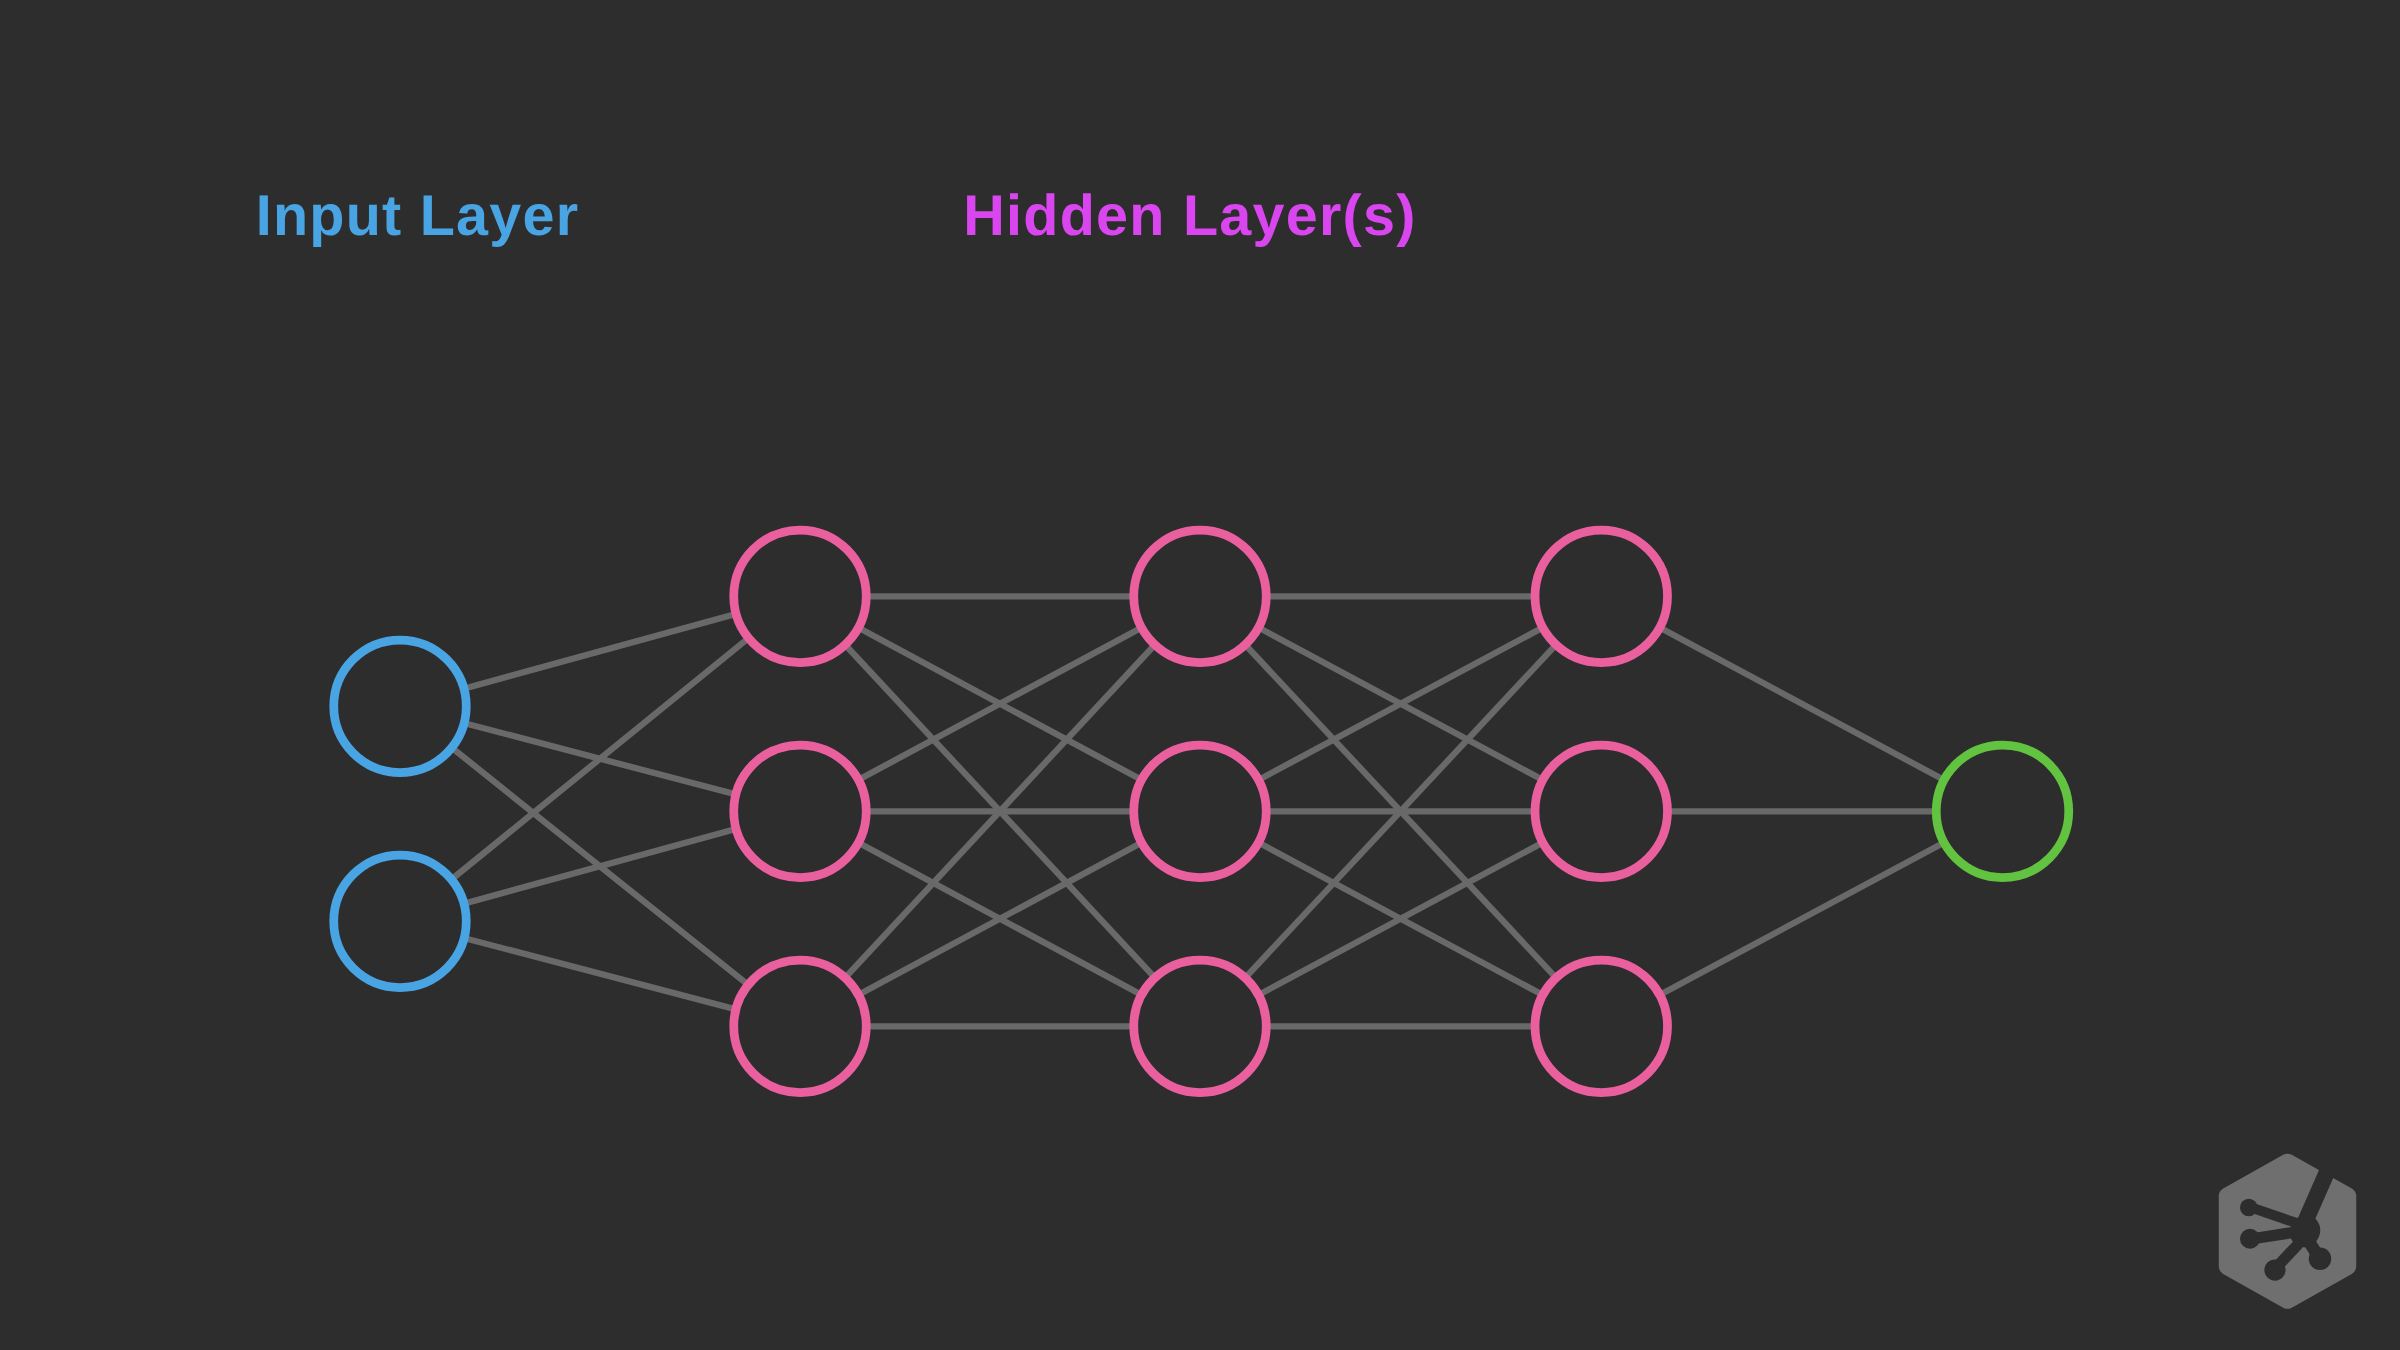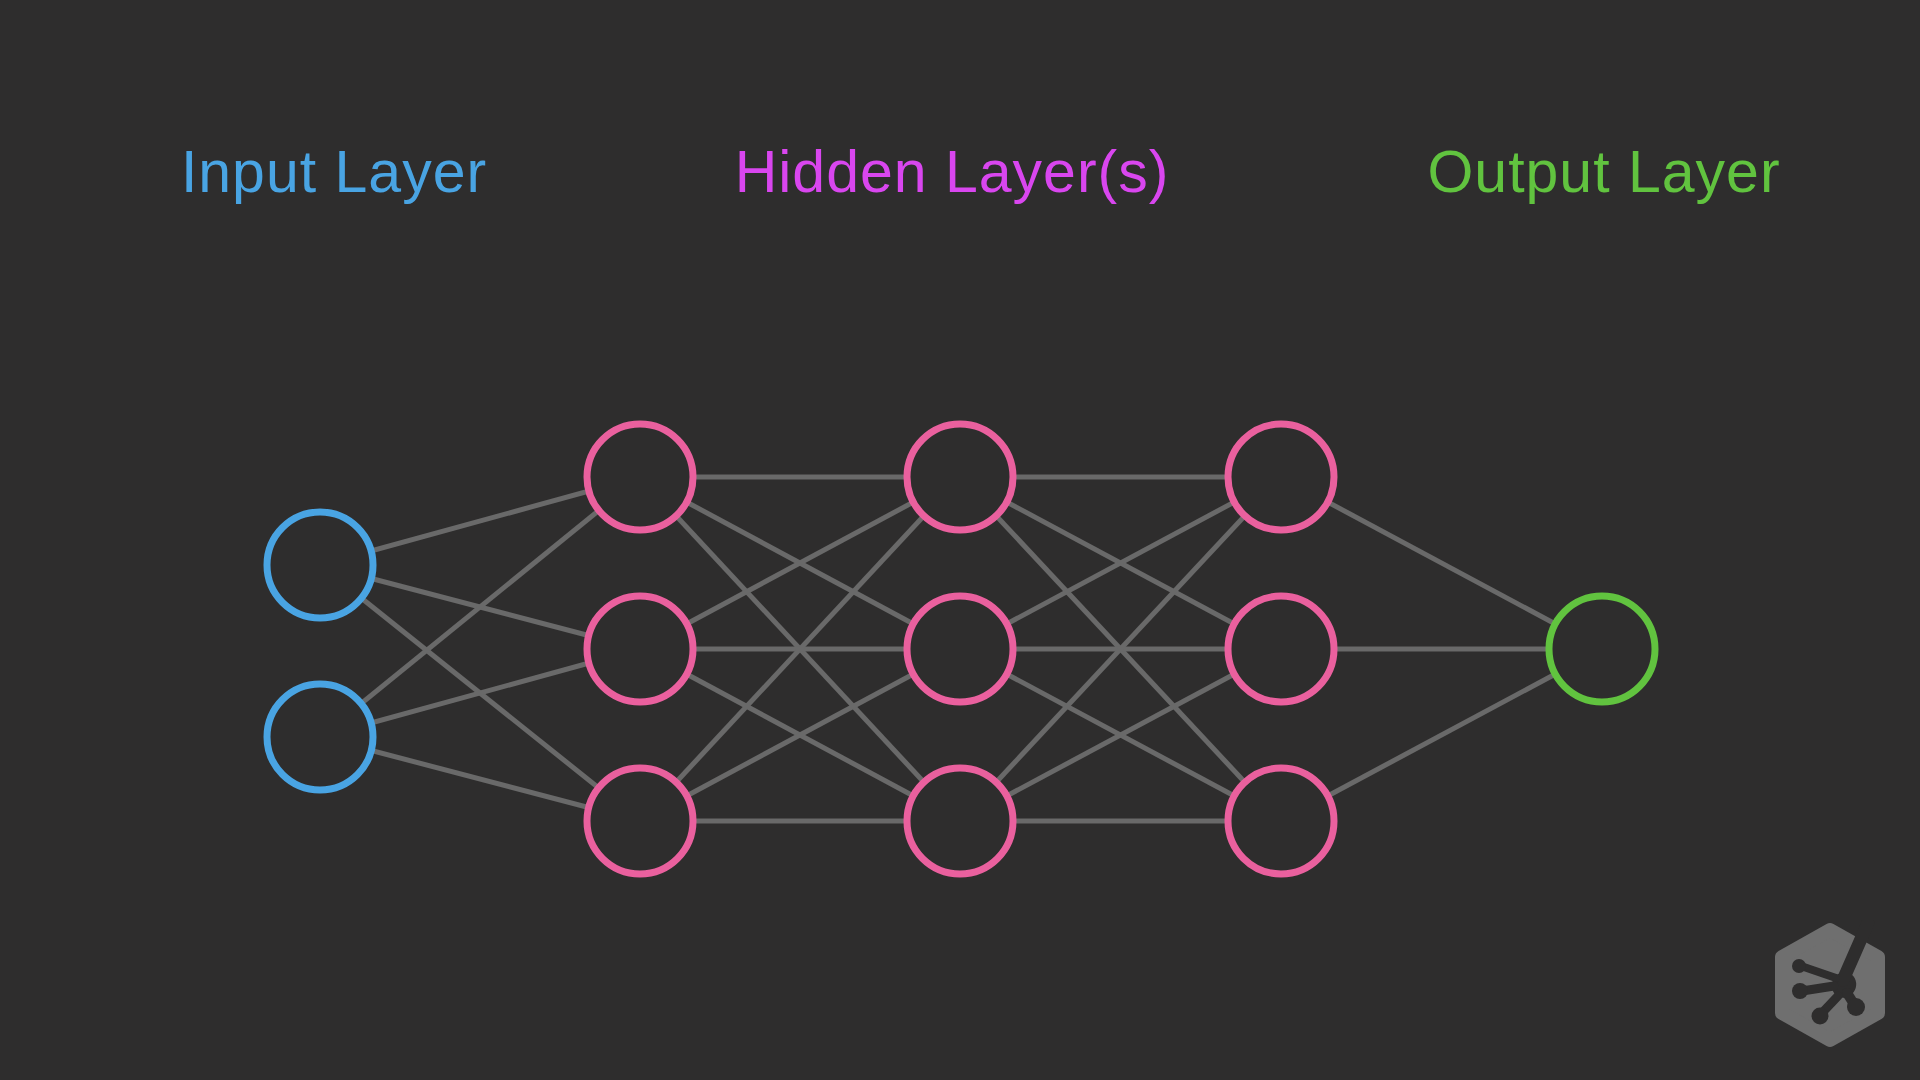--- a/index.html
+++ b/index.html
@@ -14,22 +14,22 @@
     background: #2e2d2d;
     font-family: "Liberation Sans", sans-serif;
   }
   .stage {
     position: absolute;
     inset: 0;
   }
   .layer-label {
     position: absolute;
     transform: translate(-50%, -50%);
-    font-size: 59px;
-    font-weight: 400;
+    font-size: 46px;
+    font-weight: 700;
     letter-spacing: 1px;
     white-space: nowrap;
     line-height: 1;
   }
   svg.network {
     position: absolute;
     left: 0;
     top: 0;
   }
   .logo-badge {
@@ -84,21 +84,20 @@
         <circle cx="960" cy="821" r="53" fill="#2e2d2d" stroke="#ea609e" stroke-width="7"></circle>
         <circle cx="1281" cy="477" r="53" fill="#2e2d2d" stroke="#ea609e" stroke-width="7"></circle>
         <circle cx="1281" cy="649" r="53" fill="#2e2d2d" stroke="#ea609e" stroke-width="7"></circle>
         <circle cx="1281" cy="821" r="53" fill="#2e2d2d" stroke="#ea609e" stroke-width="7"></circle>
         <circle cx="1602" cy="649" r="53" fill="#2e2d2d" stroke="#61c33f" stroke-width="7"></circle>
       </g>
   </svg>
 
   <div class="layer-label" style="left: 334px; top: 172px; color: rgb(73, 164, 227);">Input Layer</div>
   <div class="layer-label" style="left: 952px; top: 172px; color: #d946ef;">Hidden Layer(s)</div>
-  <div class="layer-label" style="left: 1604px; top: 172px; color: rgb(97, 195, 63);">Output Layer</div>
 
   <svg class="logo-badge" viewBox="0 0 124 130" style="left: 1768px; top: 920px; width: 124px; height: 130px;">
     <path class="badge-fill" d="M62 10 L110 37 L110 93 L62 120 L14 93 L14 37 Z" fill="#6f6f6f" stroke="#6f6f6f" stroke-width="14" stroke-linejoin="round"></path>
     <g class="badge-cutout" stroke="#2e2d2d" fill="#2e2d2d" stroke-linecap="round">
       <ellipse cx="76" cy="65" rx="12" ry="13" stroke="none" transform="rotate(25 76 65)" fill="#2e2d2d"></ellipse>
       <line x1="75" y1="60" x2="100" y2="3" stroke-width="13" stroke="#2e2d2d"></line>
       <line x1="68" y1="58" x2="33" y2="46" stroke-width="8" stroke="#2e2d2d"></line>
       <circle cx="31" cy="46" r="7" stroke="none" fill="#2e2d2d"></circle>
       <line x1="66" y1="66" x2="34" y2="71" stroke-width="9" stroke="#2e2d2d"></line>
       <circle cx="32" cy="71" r="8" stroke="none" fill="#2e2d2d"></circle>

